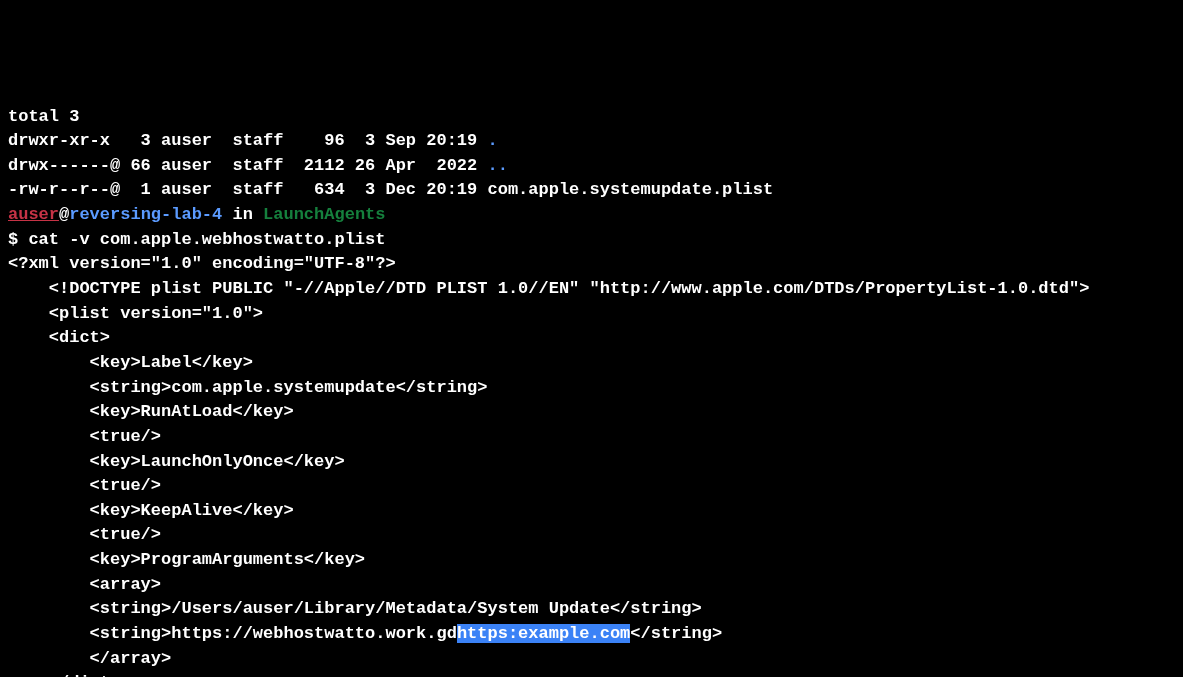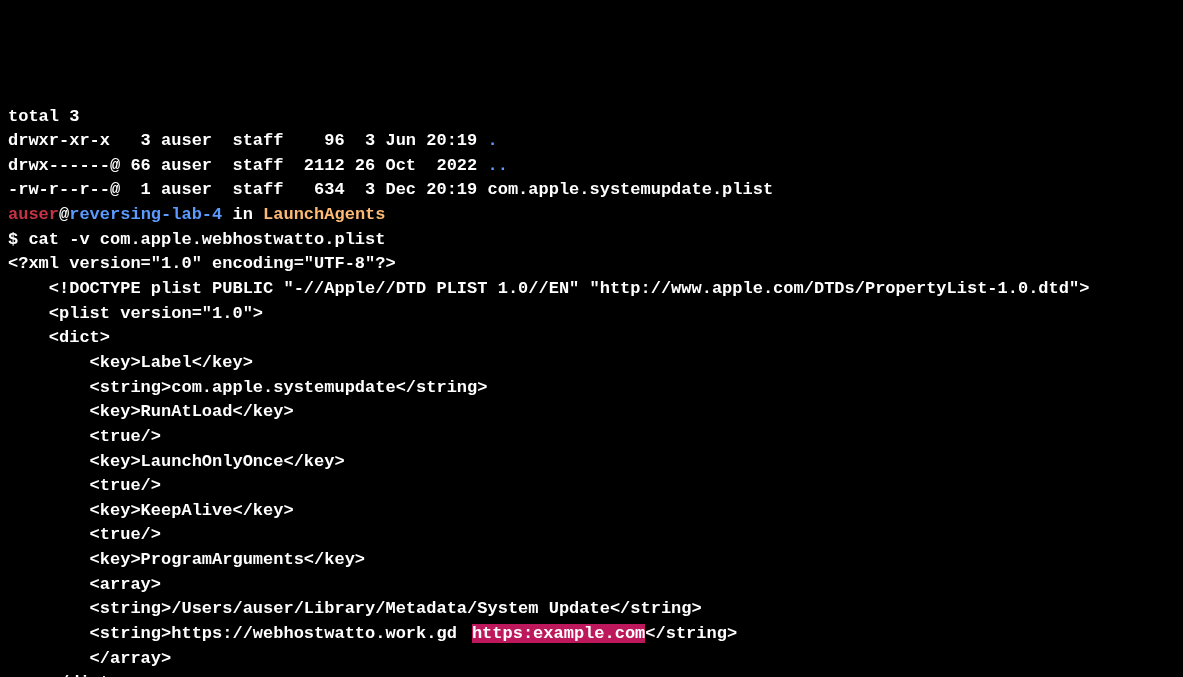--- a/index.html
+++ b/index.html
@@ -11,33 +11,33 @@
     font-size: 17px;
     line-height: 1.45;
     font-weight: bold;
     white-space: pre;
     width: 1183px;
     box-sizing: border-box;
     overflow: hidden;
   }
   .fg-white  { color: #ffffff; }
   .fg-blue   { color: #5b9bff; }
-  .fg-red    { color: #c63346; }
-  .fg-yellow { color: #fdba74; margin-top: 20px; }
-  .bg-mag    { background: #be185d; color: #ffffff; margin-left: 15px; }
+  .fg-red    { color: #c63346; text-decoration: underline; }
+  .fg-yellow { color: #15803d; margin-top: 20px; }
+  .bg-mag    { background: #3b82f6; color: #ffffff; }
   .term { display: block; }
 </style>
 </head>
 <body>
 
 
 
 <div class="term"><span>total 3</span>
-<span><span>drwxr-xr-x   3 auser  staff    96  3 Jun 20:19 </span><span class="fg-blue">.</span></span>
-<span><span>drwx------@ 66 auser  staff  2112 26 Oct  2022 </span><span class="fg-blue">..</span></span>
+<span><span>drwxr-xr-x   3 auser  staff    96  3 Sep 20:19 </span><span class="fg-blue">.</span></span>
+<span><span>drwx------@ 66 auser  staff  2112 26 Apr  2022 </span><span class="fg-blue">..</span></span>
 <span>-rw-r--r--@  1 auser  staff   634  3 Dec 20:19 com.apple.systemupdate.plist</span>
 <span><span class="fg-red">auser</span><span>@</span><span class="fg-blue">reversing-lab-4</span><span> in </span><span class="fg-yellow">LaunchAgents</span></span>
 <span><span class="fg-white">$ </span><span>cat -v com.apple.webhostwatto.plist</span></span>
 <span>&lt;?xml version="1.0" encoding="UTF-8"?&gt;</span>
 <span>    &lt;!DOCTYPE plist PUBLIC "-//Apple//DTD PLIST 1.0//EN" "http://www.apple.com/DTDs/PropertyList-1.0.dtd"&gt;</span>
 <span>    &lt;plist version="1.0"&gt;</span>
 <span>    &lt;dict&gt;</span>
 <span>        &lt;key&gt;Label&lt;/key&gt;</span>
 <span>        &lt;string&gt;com.apple.systemupdate&lt;/string&gt;</span>
 <span>        &lt;key&gt;RunAtLoad&lt;/key&gt;</span>

